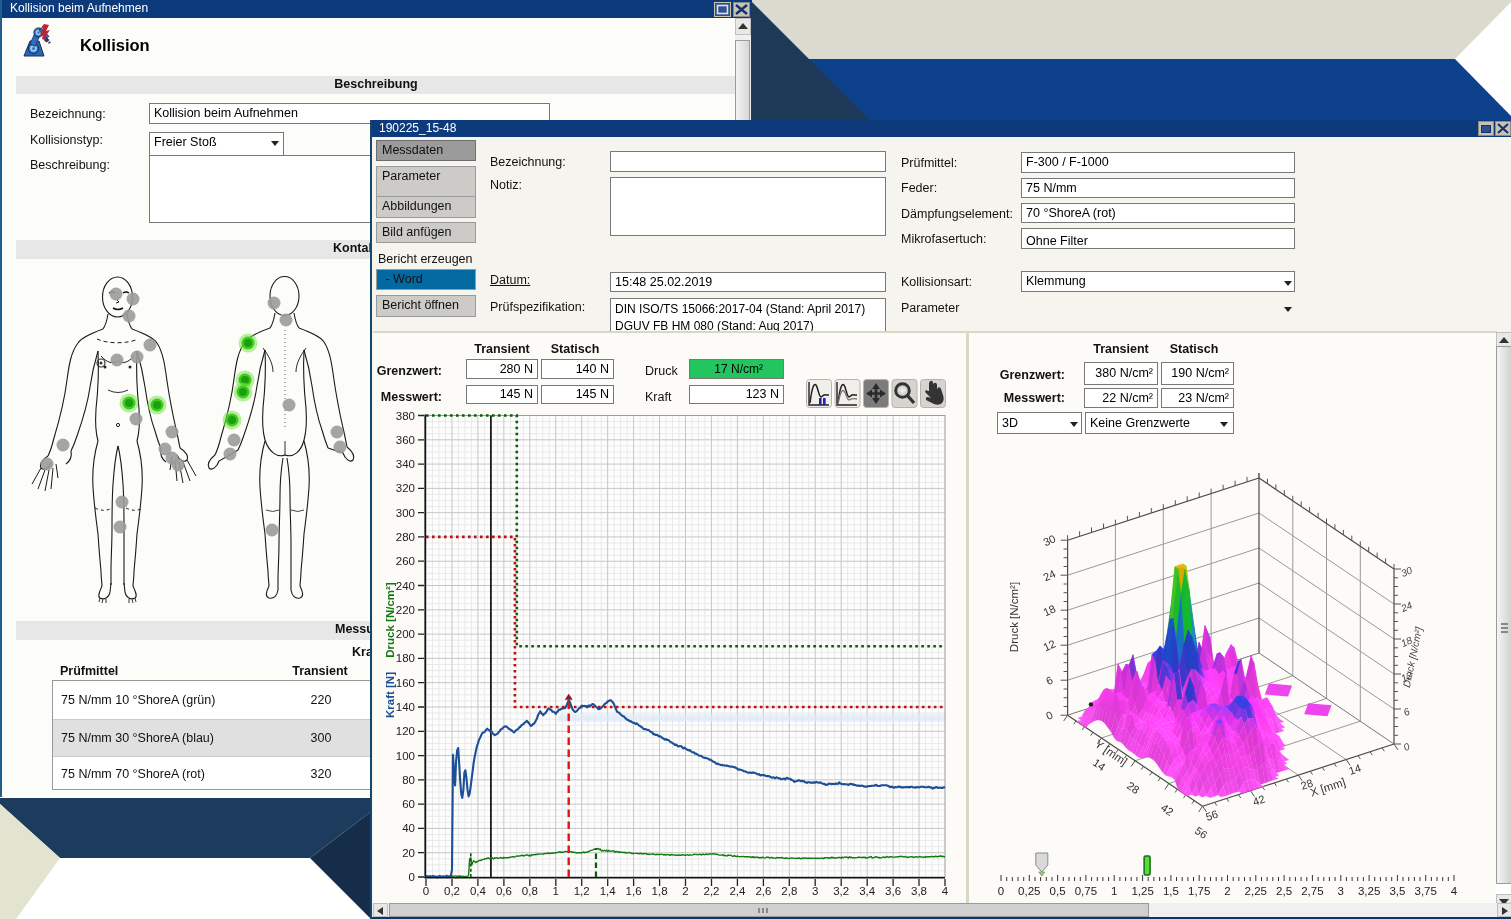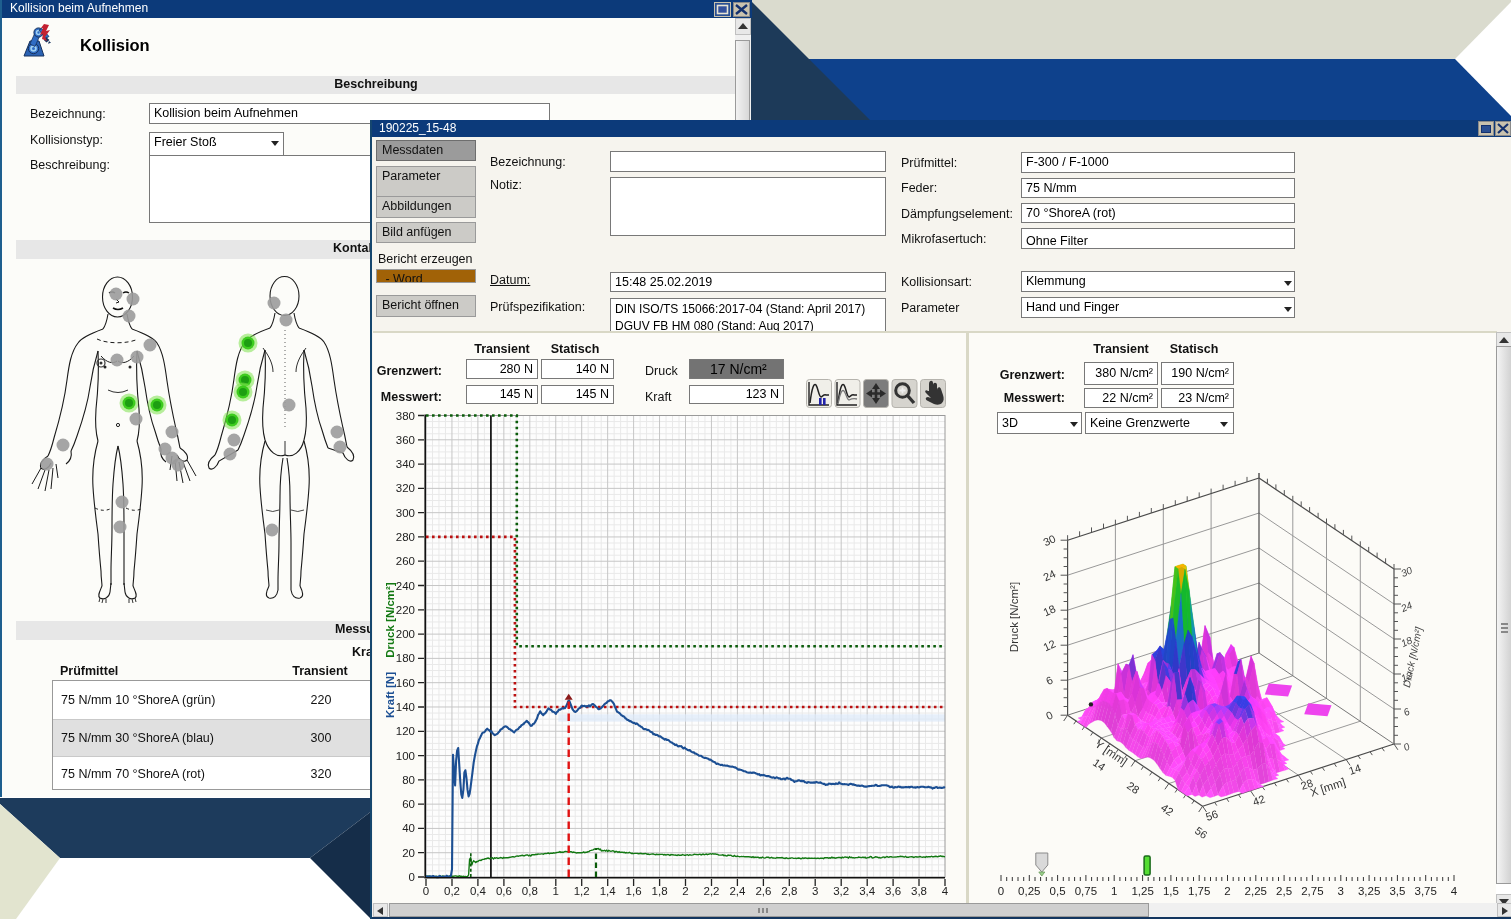--- a/index.html
+++ b/index.html
@@ -174,21 +174,21 @@
 <rect x="3.5" y="4.5" width="9" height="7" fill="#2a4f92" stroke="#14316e"></rect>
 <rect x="17.5" y="0.5" width="15" height="14" fill="#c9c2ae" stroke="#8a8a8a"></rect>
 <path d="M20,3 L30,12 M30,3 L20,12" stroke="#14316e" stroke-width="2.2"></path>
 </svg>
     </div>
     <div style="position:absolute;left:4px;top:20px;width:100px;height:21px;background:#9b9b9b;border:1px solid #6e6e6e;box-sizing:border-box;font-size:12.5px;line-height:18px;padding-left:5px;color:#111;white-space:nowrap;overflow:hidden">Messdaten</div>
     <div style="position:absolute;left:4px;top:46px;width:100px;height:36px;background:#cccbc7;border:1px solid #9a9a9a;box-sizing:border-box;font-size:12.5px;line-height:18px;padding-left:5px;color:#111;white-space:nowrap;overflow:hidden">Parameter</div>
     <div style="position:absolute;left:4px;top:76px;width:100px;height:22px;background:#cccbc7;border:1px solid #9a9a9a;box-sizing:border-box;font-size:12.5px;line-height:19px;padding-left:5px;color:#111;white-space:nowrap;overflow:hidden">Abbildungen</div>
     <div style="position:absolute;left:4px;top:102px;width:100px;height:21px;background:#cccbc7;border:1px solid #9a9a9a;box-sizing:border-box;font-size:12.5px;line-height:18px;padding-left:5px;color:#111;white-space:nowrap;overflow:hidden">Bild anfügen</div>
     <div style="position:absolute;left:6px;top:132px;font-size:12.5px;color:#111;white-space:nowrap;">Bericht erzeugen</div>
-    <div style="position:absolute;left:4px;top:149px;width:100px;height:14px;background:#a16207;border:1px solid #9a9a9a;box-sizing:border-box;font-size:12.5px;line-height:18px;padding-left:5px;color:#111;white-space:nowrap;overflow:hidden">&nbsp;- Word</div>
+    <div style="position:absolute;left:4px;top:149px;width:100px;height:21px;background:#0369a1;border:1px solid #9a9a9a;box-sizing:border-box;font-size:12.5px;line-height:18px;padding-left:5px;color:#111;white-space:nowrap;overflow:hidden">&nbsp;- Word</div>
     <div style="position:absolute;left:4px;top:175px;width:100px;height:22px;background:#cccbc7;border:1px solid #9a9a9a;box-sizing:border-box;font-size:12.5px;line-height:19px;padding-left:5px;color:#111;white-space:nowrap;overflow:hidden">Bericht öffnen</div>
     <div style="position:absolute;left:118px;top:35px;font-size:12.5px;color:#111;white-space:nowrap;">Bezeichnung:</div>
     <div style="position:absolute;left:238px;top:31px;width:276px;height:21px;background:#fff;border:1px solid #787878;font-size:12.5px;line-height:19px;padding:0 4px;box-sizing:border-box;text-align:left;white-space:nowrap;overflow:hidden;"></div>
     <div style="position:absolute;left:118px;top:58px;font-size:12.5px;color:#111;white-space:nowrap;">Notiz:</div>
     <div style="position:absolute;left:238px;top:57px;width:276px;height:59px;background:#fff;border:1px solid #787878;font-size:12.5px;line-height:57px;padding:0 4px;box-sizing:border-box;text-align:left;white-space:nowrap;overflow:hidden;"></div>
     <div style="position:absolute;left:118px;top:153px;font-size:12.5px;color:#111;white-space:nowrap;text-decoration:underline;">Datum:</div>
     <div style="position:absolute;left:238px;top:152px;width:276px;height:20px;background:#fff;border:1px solid #787878;font-size:12.5px;line-height:18px;padding:0 4px;box-sizing:border-box;text-align:left;white-space:nowrap;overflow:hidden;">15:48 25.02.2019</div>
     <div style="position:absolute;left:118px;top:180px;font-size:12.5px;color:#111;white-space:nowrap;">Prüfspezifikation:</div>
     <div style="position:absolute;left:238px;top:178px;width:276px;height:43px;background:#fff;border:1px solid #787878;font-size:12.5px;line-height:41px;padding:0 4px;box-sizing:border-box;text-align:left;white-space:nowrap;overflow:hidden;line-height:normal;">
       <div style="line-height:1.45;font-size:12px;margin-top:2px">DIN ISO/TS 15066:2017-04 (Stand: April 2017)<br>DGUV FB HM 080 (Stand: Aug 2017)</div>
@@ -200,35 +200,34 @@
     <div style="position:absolute;left:529px;top:87px;font-size:12.5px;color:#111;white-space:nowrap;">Dämpfungselement:</div>
     <div style="position:absolute;left:649px;top:83px;width:274px;height:20px;background:#fff;border:1px solid #787878;font-size:12.5px;line-height:18px;padding:0 4px;box-sizing:border-box;text-align:left;white-space:nowrap;overflow:hidden;">70 °ShoreA (rot)</div>
     <div style="position:absolute;left:529px;top:112px;font-size:12.5px;color:#111;white-space:nowrap;">Mikrofasertuch:</div>
     <div style="position:absolute;left:649px;top:108px;width:274px;height:21px;background:#fff;border:1px solid #787878;font-size:12.5px;line-height:19px;padding:3px 4px;box-sizing:border-box;text-align:left;white-space:nowrap;overflow:hidden;">Ohne Filter</div>
     <div style="position:absolute;left:529px;top:155px;font-size:12.5px;color:#111;white-space:nowrap;">Kollisionsart:</div>
     <div style="position:absolute;left:649px;top:151px;width:274px;height:21px;background:#fff;border:1px solid #787878;font-size:12.5px;line-height:19px;padding:0 4px;box-sizing:border-box;text-align:left;white-space:nowrap;overflow:hidden;">Klemmung</div>
     <svg style="position:absolute;left:911px;top:160px" width="11" height="8">
       <path d="M1,1 L9,1 L5,6 Z" fill="#222"></path>
     </svg>
     <div style="position:absolute;left:529px;top:181px;font-size:12.5px;color:#111;white-space:nowrap;">Parameter</div>
-    <div style="position:absolute;left:649px;top:177px;width:274px;height:21px;background:#fff;border:1px solid #787878;font-size:12.5px;line-height:19px;padding:0 4px;box-sizing:border-box;text-align:left;white-space:nowrap;overflow:hidden;">Hand und Finger</div>
     <svg style="position:absolute;left:911px;top:186px" width="11" height="8">
       <path d="M1,1 L9,1 L5,6 Z" fill="#222"></path>
     </svg>
     <div class="abs" style="left:1px;top:211px;width:1124px;height:2px;background:#d9d8c6"></div>
     <div class="abs" style="left:594px;top:213px;width:3px;height:570px;background:#d9d8c6"></div>
     <div class="abs" style="left:1px;top:213px;width:593px;height:570px;background:#fcfbf7"></div>
     <div class="abs" style="left:597px;top:213px;width:528px;height:570px;background:#fcfbf7"></div>
     <div style="position:absolute;left:130px;top:222px;transform:translateX(-50%);font-size:12.5px;font-weight:bold;color:#111;white-space:nowrap;">Transient</div>
     <div style="position:absolute;left:203px;top:222px;transform:translateX(-50%);font-size:12.5px;font-weight:bold;color:#111;white-space:nowrap;">Statisch</div>
     <div style="position:absolute;right:1069px;top:244px;font-size:12.5px;font-weight:bold;color:#111;white-space:nowrap;">Grenzwert:</div>
     <div style="position:absolute;left:94px;top:239px;width:72px;height:20px;background:#fff;border:1px solid #787878;font-size:12.5px;line-height:18px;padding:0 4px;box-sizing:border-box;text-align:right;white-space:nowrap;overflow:hidden;">280 N</div>
     <div style="position:absolute;left:169px;top:239px;width:73px;height:20px;background:#fff;border:1px solid #787878;font-size:12.5px;line-height:18px;padding:0 4px;box-sizing:border-box;text-align:right;white-space:nowrap;overflow:hidden;">140 N</div>
     <div style="position:absolute;left:273px;top:244px;font-size:12.5px;color:#111;white-space:nowrap;">Druck</div>
-    <div style="position:absolute;left:317px;top:239px;width:95px;height:20px;background:#737373;border:1px solid #787878;font-size:14px;line-height:18px;padding:0 20px;box-sizing:border-box;text-align:right;white-space:nowrap;overflow:hidden;">17 N/cm²</div>
+    <div style="position:absolute;left:317px;top:239px;width:95px;height:20px;background:#22c55e;border:1px solid #787878;font-size:12px;line-height:18px;padding:0 20px;box-sizing:border-box;text-align:right;white-space:nowrap;overflow:hidden;">17 N/cm²</div>
     <div style="position:absolute;right:1069px;top:270px;font-size:12.5px;font-weight:bold;color:#111;white-space:nowrap;">Messwert:</div>
     <div style="position:absolute;left:94px;top:265px;width:72px;height:19px;background:#fff;border:1px solid #787878;font-size:12.5px;line-height:17px;padding:0 4px;box-sizing:border-box;text-align:right;white-space:nowrap;overflow:hidden;">145 N</div>
     <div style="position:absolute;left:169px;top:265px;width:73px;height:19px;background:#fff;border:1px solid #787878;font-size:12.5px;line-height:17px;padding:0 4px;box-sizing:border-box;text-align:right;white-space:nowrap;overflow:hidden;">145 N</div>
     <div style="position:absolute;left:273px;top:270px;font-size:12.5px;color:#111;white-space:nowrap;">Kraft</div>
     <div style="position:absolute;left:317px;top:265px;width:95px;height:19px;background:#fff;border:1px solid #787878;font-size:12.5px;line-height:17px;padding:0 4px;box-sizing:border-box;text-align:right;white-space:nowrap;overflow:hidden;">123 N</div>
     <svg style="position:absolute;left:434px;top:259px" width="142" height="30" viewBox="0 0 142 30">
       <rect x="0.5" y="0.5" width="25" height="28" rx="3" fill="#f0efe9" stroke="#b5b3ad"></rect>
       <path d="M3,3 V26 H23" stroke="#222" stroke-width="1.4" fill="none"></path>
       <path d="M4,24 C6,8 8,4 10,6 C12,9 13,18 15,18 C17,17 18,15 20,16 L23,16" stroke="#222" stroke-width="1.5" fill="none"></path>
       <rect x="13" y="19" width="2.6" height="7" fill="#2222aa"></rect>

